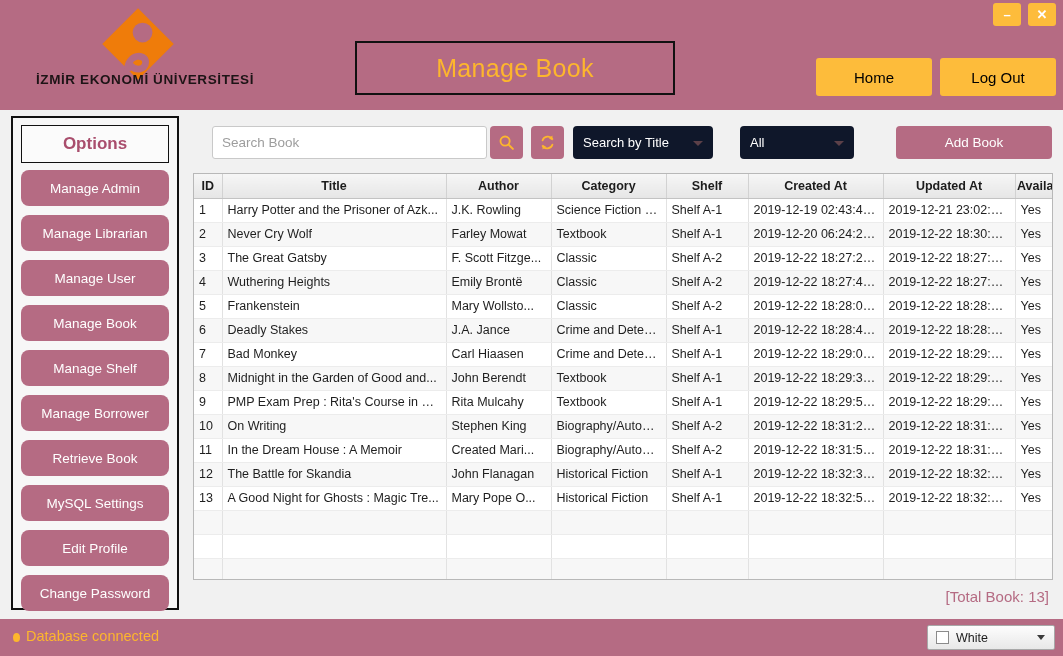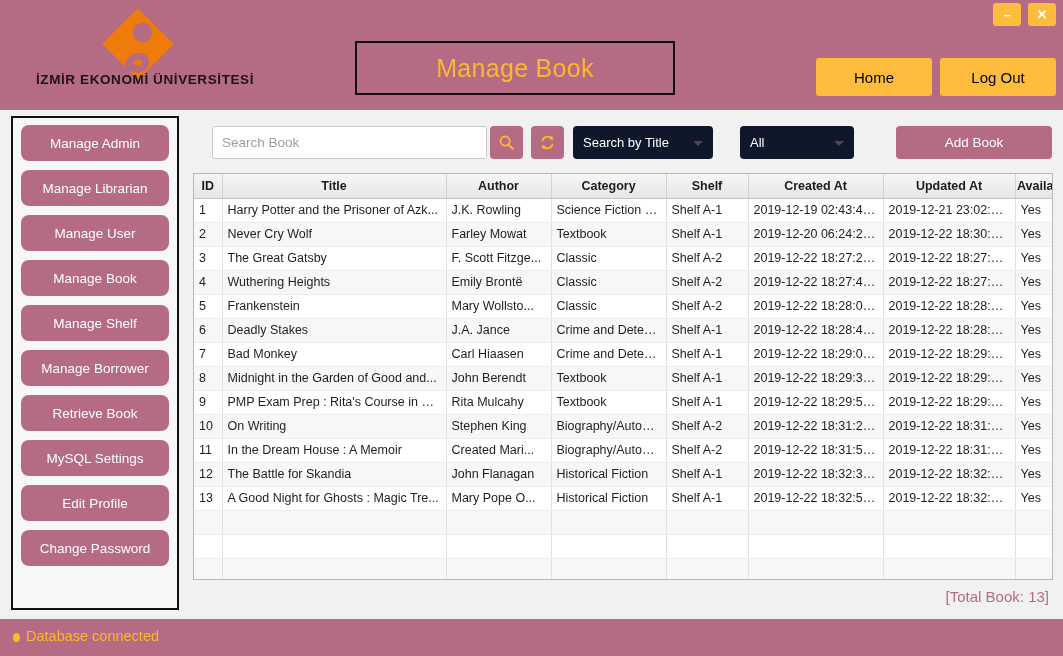--- a/index.html
+++ b/index.html
@@ -181,20 +181,21 @@
   </div>
 
   <button class="winbtn" id="btn-min">–</button>
   <button class="winbtn" id="btn-close">✕</button>
 
   <button class="hdr-btn" id="btn-home">Home</button>
   <button class="hdr-btn" id="btn-logout">Log Out</button>
 </div>
 
 <div id="sidebar">
+  <div id="options-head">Options</div>
   <button class="side-btn">Manage Admin</button>
   <button class="side-btn">Manage Librarian</button>
   <button class="side-btn">Manage User</button>
   <button class="side-btn">Manage Book</button>
   <button class="side-btn">Manage Shelf</button>
   <button class="side-btn">Manage Borrower</button>
   <button class="side-btn">Retrieve Book</button>
   <button class="side-btn">MySQL Settings</button>
   <button class="side-btn">Edit Profile</button>
   <button class="side-btn">Change Password</button>
@@ -407,13 +408,18 @@
         </tr>
       </tbody>
   </table>
 </div>
 
 <div id="total-book">[Total Book: 13]</div>
 
 <div id="statusbar">
   <span id="db-dot"></span>
   <span id="db-text">Database connected</span>
+  <div id="theme-combo">
+    <span id="theme-swatch"></span>
+    <span id="theme-label">White</span>
+    <span id="theme-caret"></span>
+  </div>
 </div>
 
 </body></html>

